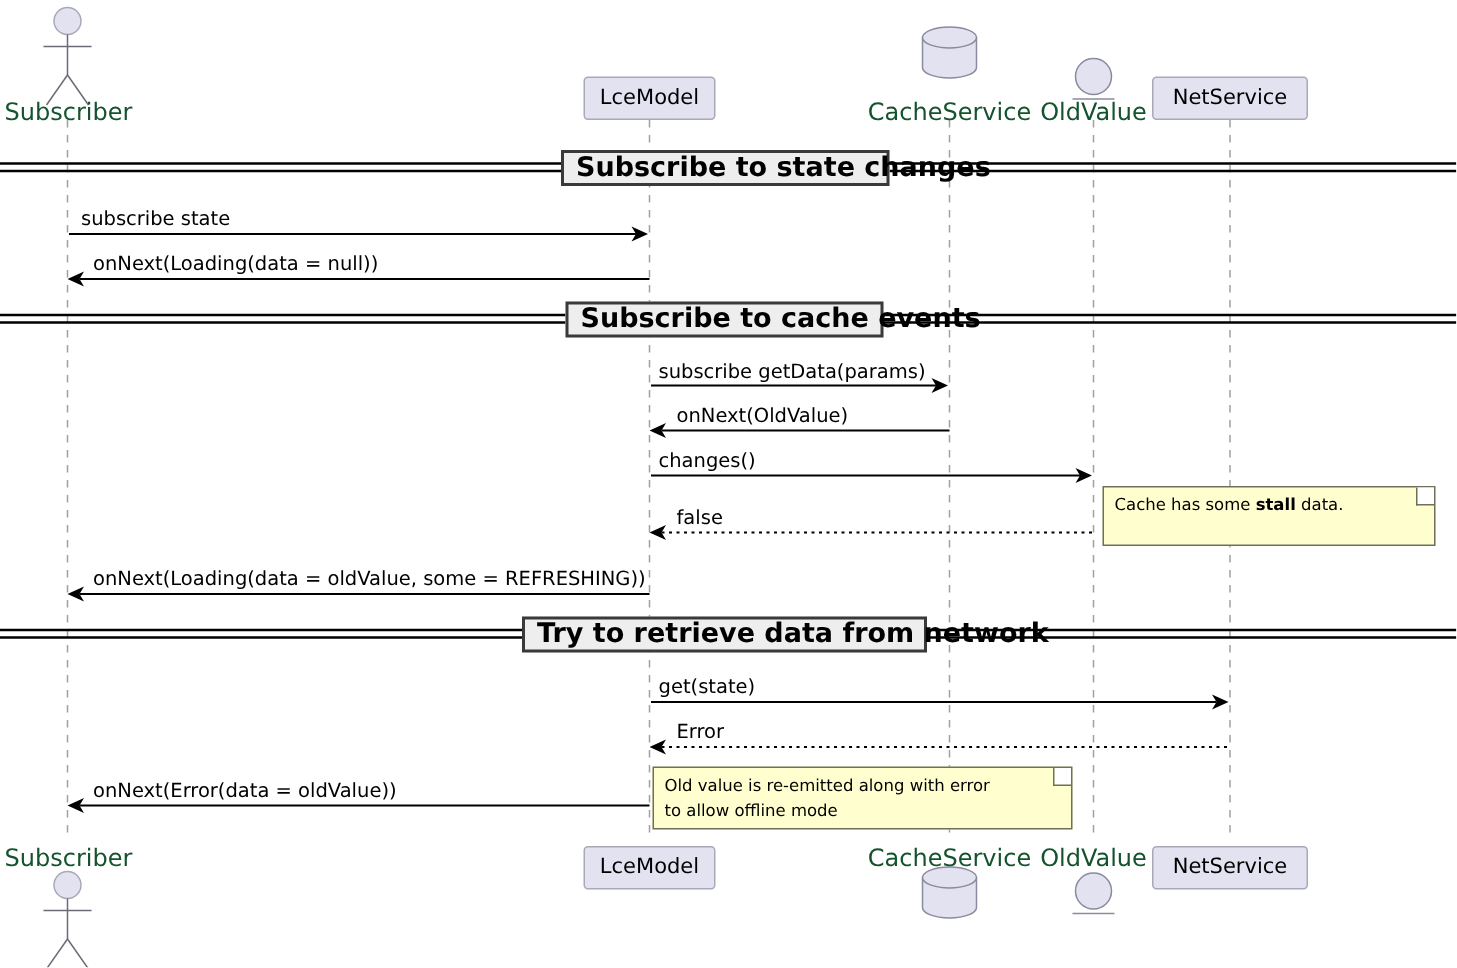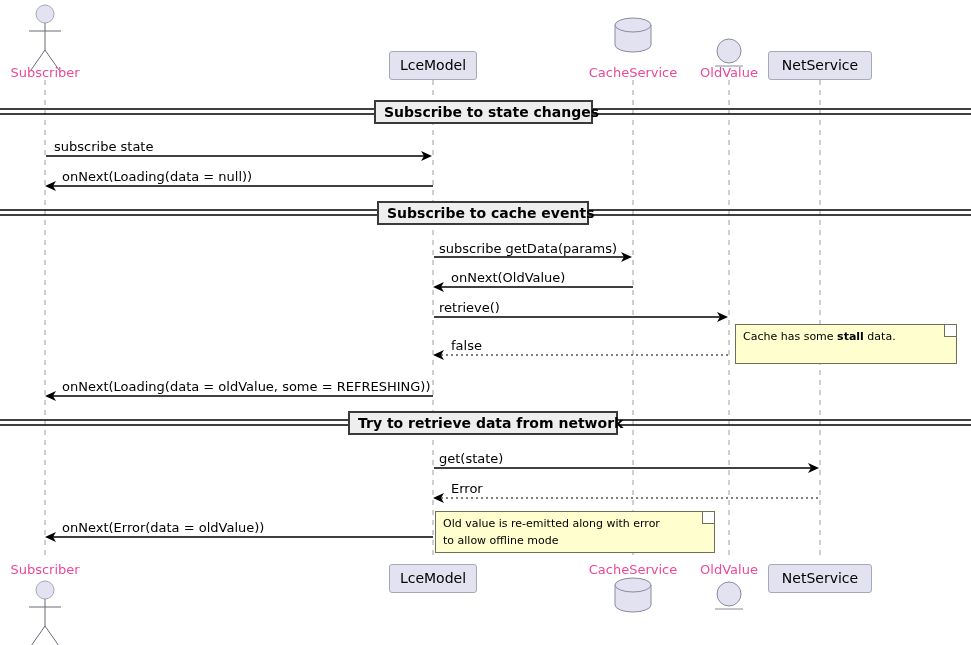--- a/index.html
+++ b/index.html
@@ -40,34 +40,34 @@
     text-align: center;
     line-height: 27px;
     height: 29px;
     white-space: nowrap;
   }
 
   
   .plabel {
     position: absolute;
     font-family: "DejaVu Sans", sans-serif;
-    font-size: 13px;
-    color: #ec4899;
+    font-size: 16px;
+    color: #14532d;
     white-space: nowrap;
     text-align: center;
   }
 
   
   .divider {
     position: absolute;
     box-sizing: border-box;
     background: #EEEEEE;
     border: 2px solid #3A3A3A;
     font-family: "DejaVu Sans", sans-serif;
-    font-size: 14px;
+    font-size: 18px;
     font-weight: bold;
     color: #000000;
     text-align: center;
     line-height: 20px;
     height: 24px;
     white-space: nowrap;
     padding: 0 8px;
   }
 
   
@@ -214,21 +214,21 @@
     <div id="divider-boxes">
         <div class="divider" style="left: 374px; top: 100px; width: 219px;">Subscribe to state changes</div>
         <div class="divider" style="left: 377px; top: 201px; width: 212px;">Subscribe to cache events</div>
         <div class="divider" style="left: 348px; top: 411px; width: 270px;">Try to retrieve data from network</div>
       </div>
     <div id="message-labels">
         <div class="msg" style="left: 54px; top: 139px;">subscribe state</div>
         <div class="msg" style="left: 62px; top: 169px;">onNext(Loading(data = null))</div>
         <div class="msg" style="left: 439px; top: 241px;">subscribe getData(params)</div>
         <div class="msg" style="left: 451px; top: 270px;">onNext(OldValue)</div>
-        <div class="msg" style="left: 439px; top: 300px;">retrieve()</div>
+        <div class="msg" style="left: 439px; top: 300px;">changes()</div>
         <div class="msg" style="left: 451px; top: 338px;">false</div>
         <div class="msg" style="left: 62px; top: 379px;">onNext(Loading(data = oldValue, some = REFRESHING))</div>
         <div class="msg" style="left: 439px; top: 451px;">get(state)</div>
         <div class="msg" style="left: 451px; top: 481px;">Error</div>
         <div class="msg" style="left: 62px; top: 520px;">onNext(Error(data = oldValue))</div>
       </div>
     <div id="note-boxes">
         <div class="note" style="left: 735px; top: 324px; width: 222px; min-height: 40px;"><div><span>Cache has some </span><b>stall</b><span> data.</span></div><div class="fold"></div></div>
         <div class="note" style="left: 435px; top: 511px; width: 280px; min-height: 40px;"><div><span>Old value is re-emitted along with error</span></div><div><span>to allow offline mode</span></div><div class="fold"></div></div>
       </div>

